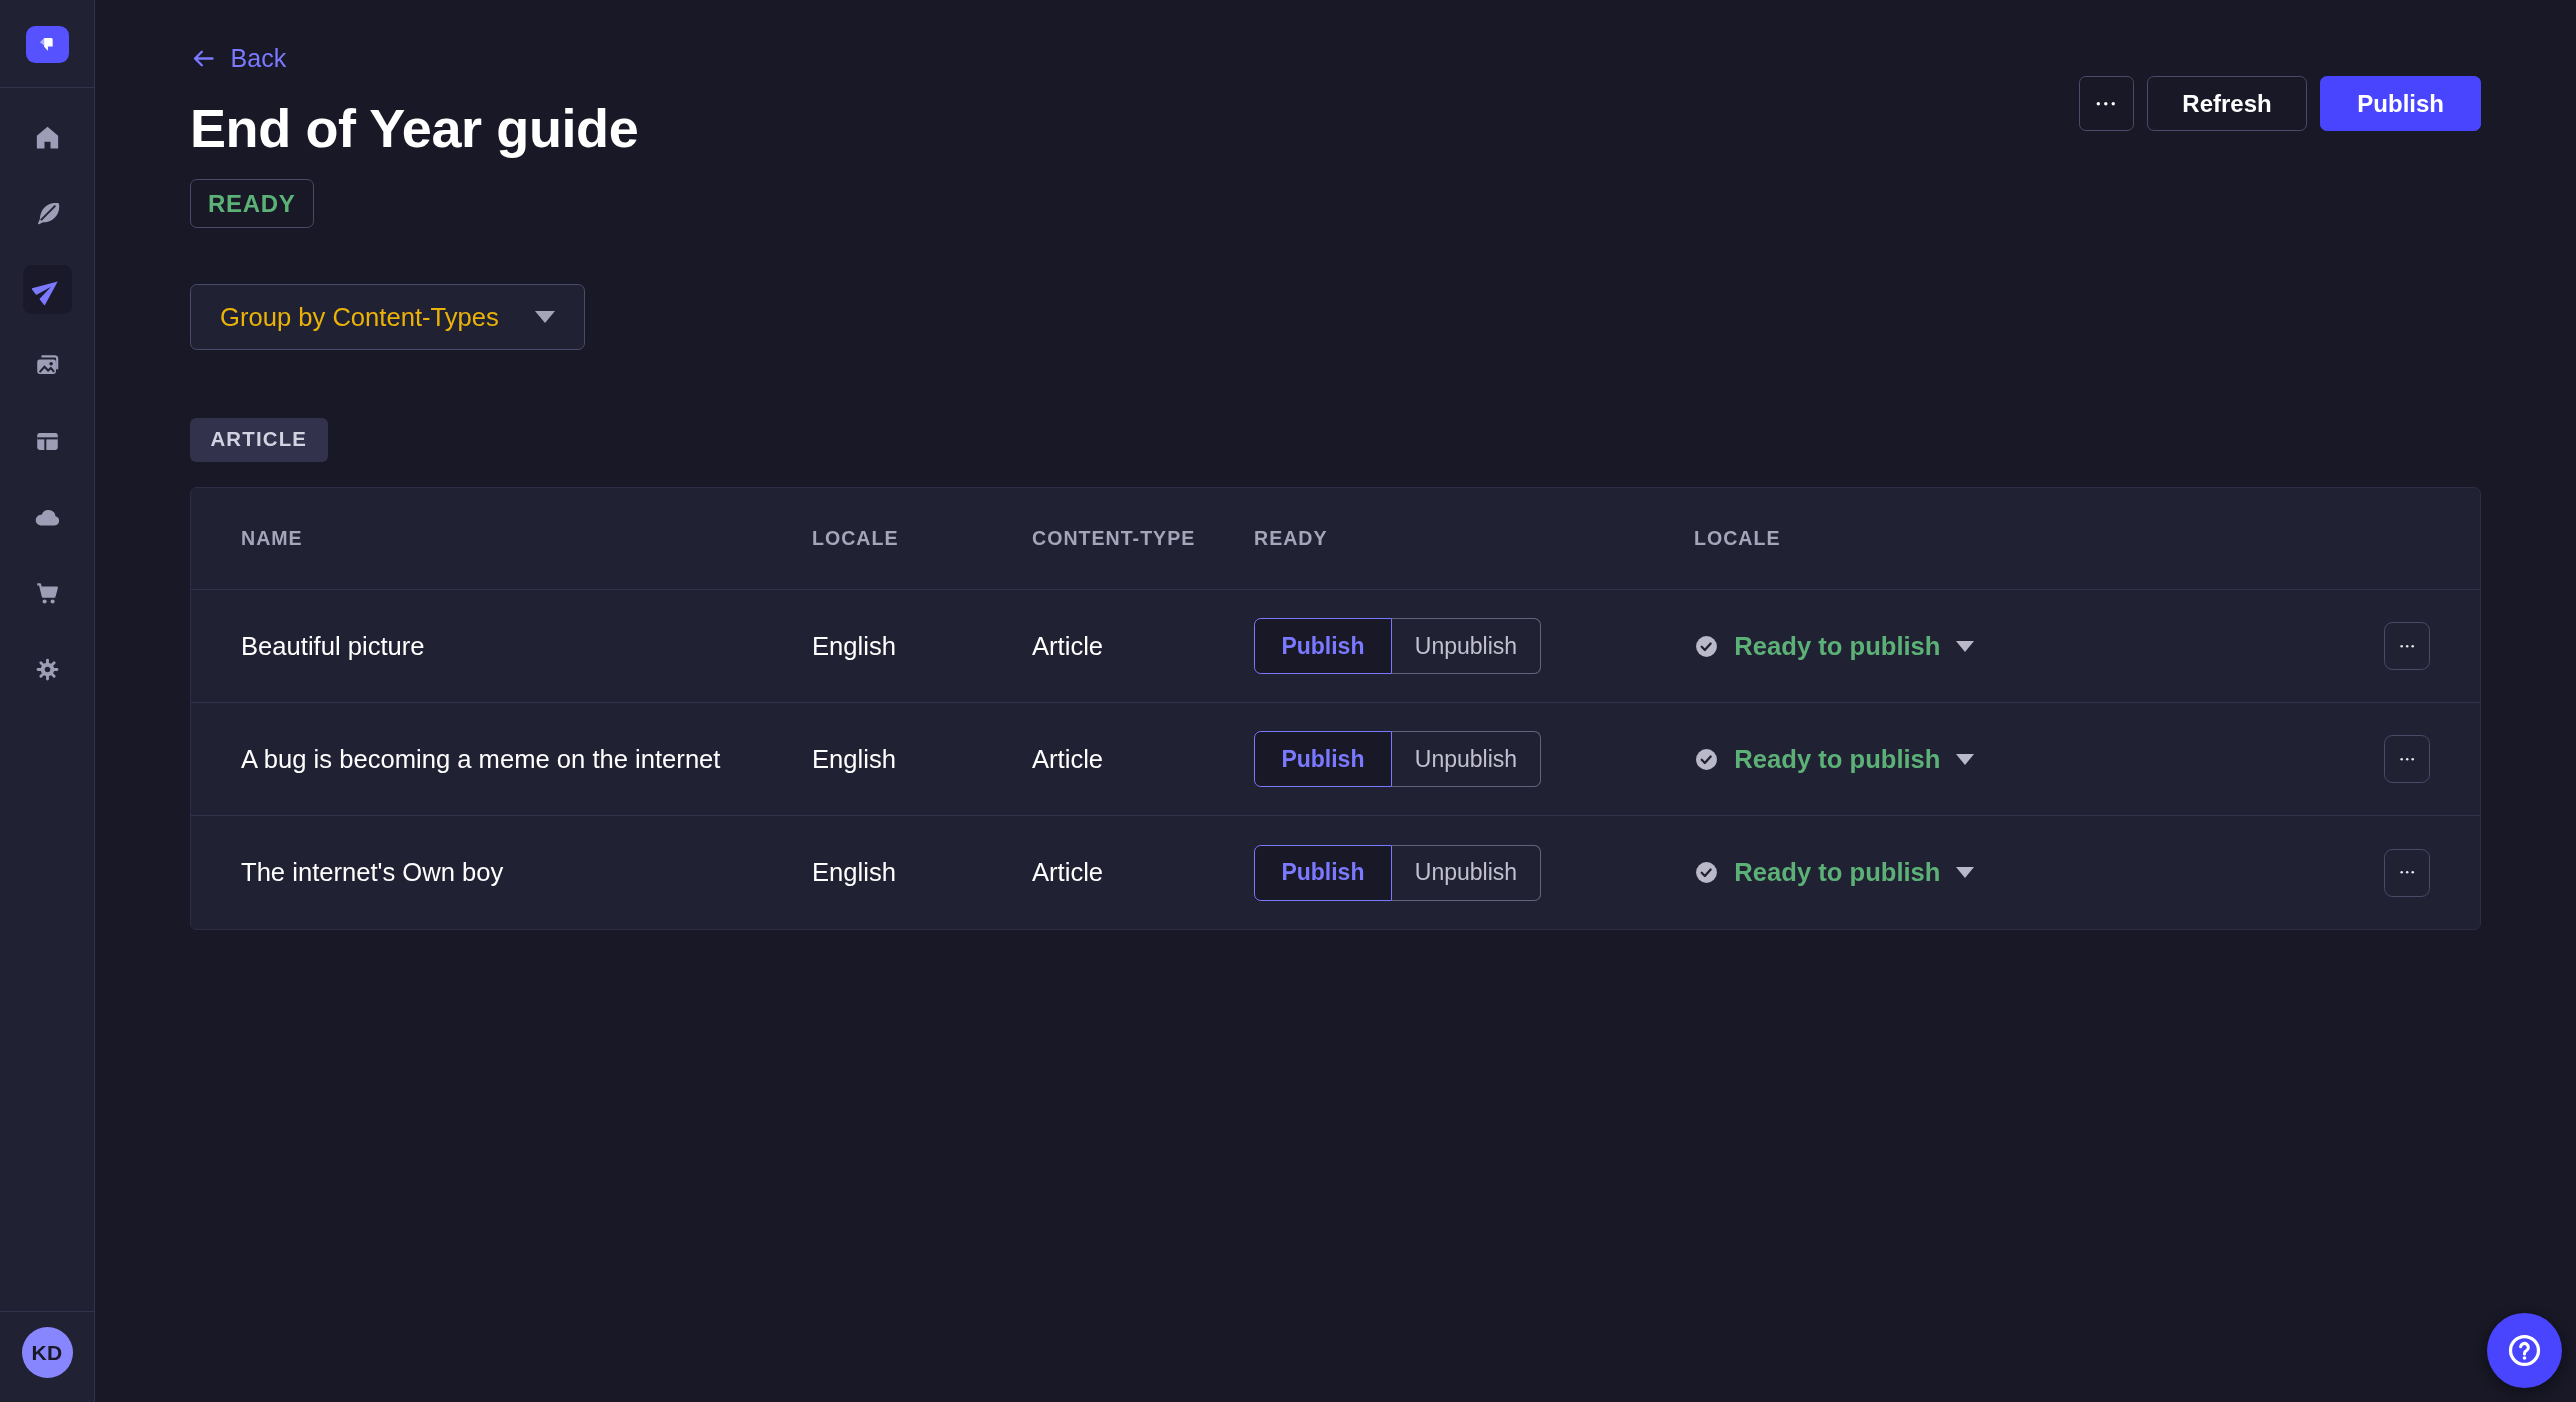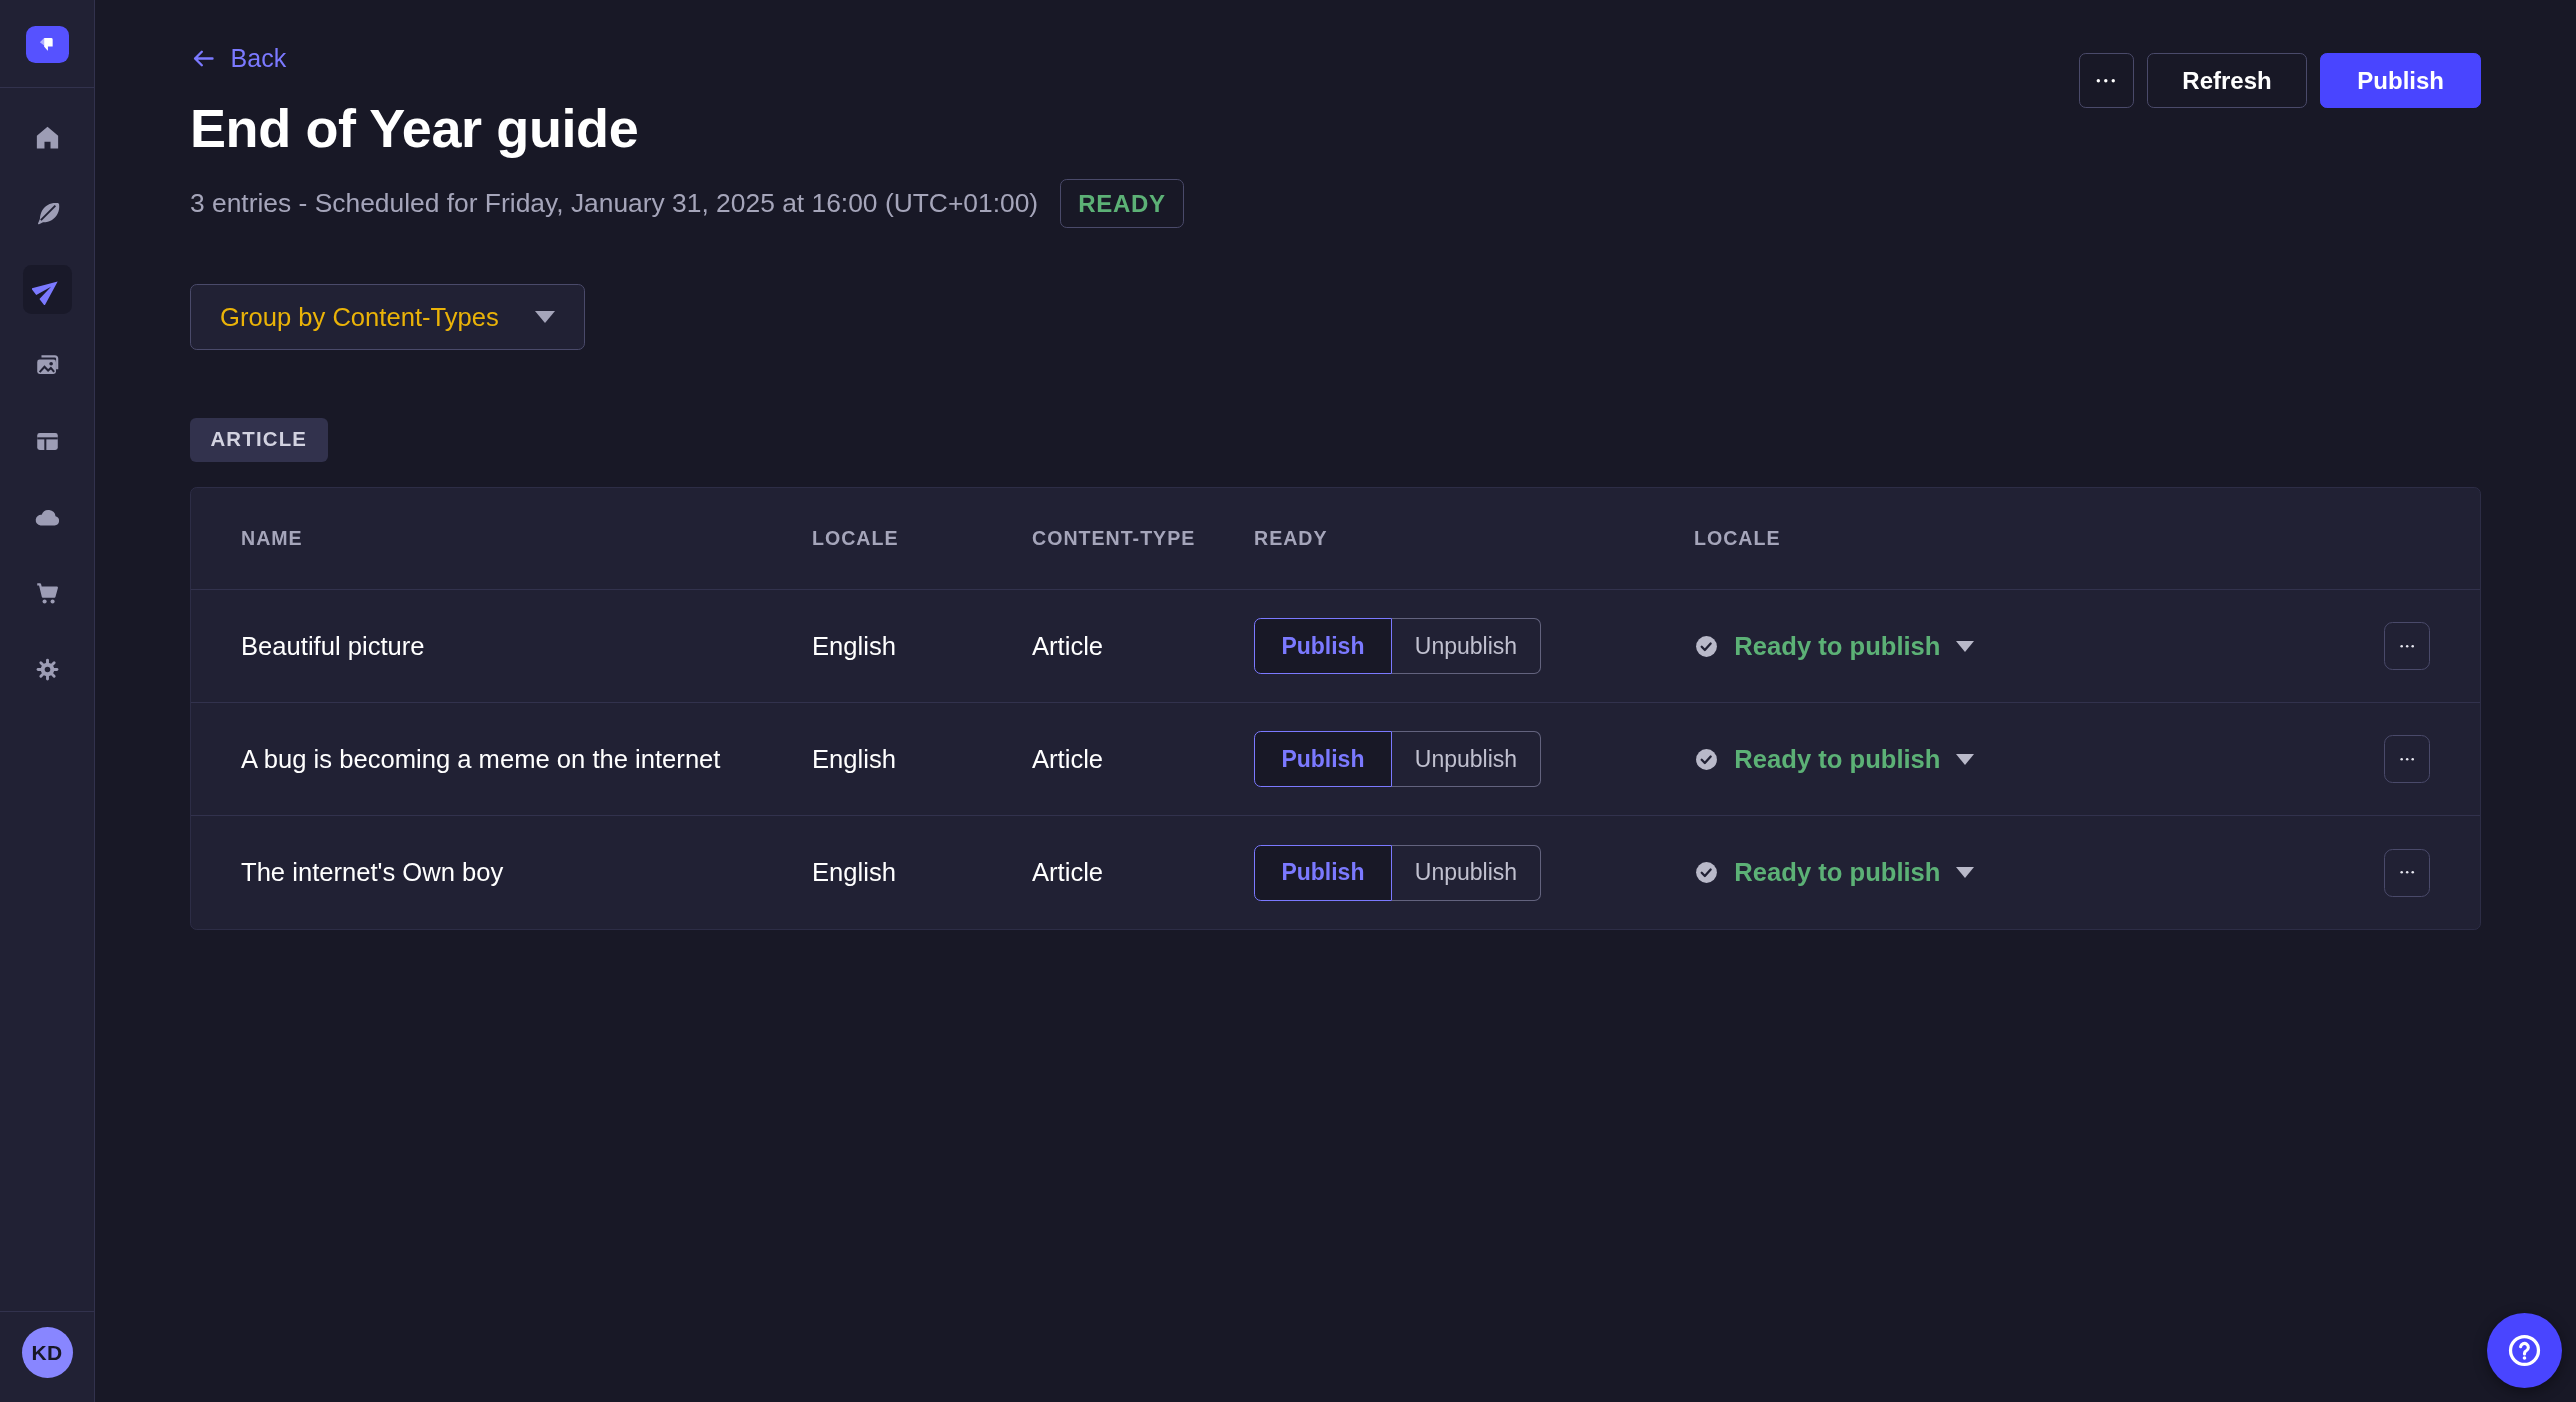--- a/index.html
+++ b/index.html
@@ -54,21 +54,21 @@
   }
   .title { margin-top:22px; font-size:54px; font-weight:700; color:#ffffff; letter-spacing:-0.4px; }
   .subtitle-row { margin-top:20.4px; display:flex; align-items:center; gap:22px; }
   .subtitle { font-size:26.4px; color:#a5a5ba; }
   .ready-badge {
     border:0.9px solid #4a4a6a; border-radius:6.8px;
     padding:9.4px 17px; color:#5cb176;
     font-size:24px; font-weight:bold; letter-spacing:0.7px;
   }
 
-  .header-actions { display:flex; gap:13.6px; margin-top:53px; }
+  .header-actions { display:flex; gap:13.6px; margin-top:76px; }
   .btn {
     height:55px; border-radius:6.8px; font-family:inherit;
     font-size:24px; font-weight:bold; cursor:pointer;
     display:flex; align-items:center; justify-content:center;
   }
   .icon-btn { width:55px; background:transparent; border:0.9px solid #4a4a6a; }
   .btn.secondary { background:transparent; border:0.9px solid #4a4a6a; color:#ffffff; padding:0 34px; }
   .btn.primary { background:#4945ff; border:0.9px solid #4945ff; color:#ffffff; padding:0 36px; }
 
   .groupby {
@@ -234,21 +234,20 @@
     <div class="header-row">
       <div>
         <a class="back">
           <svg width="27" height="27" viewBox="0 0 24 24" fill="none" stroke="#7b79ff" stroke-width="2.1" stroke-linecap="round" stroke-linejoin="round">
             <path d="M20 12H4.5M10.5 6 4.5 12l6 6"></path>
           </svg>
           <span>Back</span>
         </a>
         <h1 class="title">End of Year guide</h1>
         <div class="subtitle-row">
-          <span class="subtitle">3 entries - Scheduled for Friday, January 31, 2025 at 16:00 (UTC+01:00)</span>
           <span class="ready-badge">READY</span>
         </div>
       </div>
 
       <div class="header-actions">
         <button class="btn icon-btn">
           <svg width="25.6" height="25.6" viewBox="0 0 24 24" fill="#ffffff">
             <circle cx="5" cy="12" r="1.6"></circle>
               <circle cx="12" cy="12" r="1.6"></circle>
               <circle cx="19" cy="12" r="1.6"></circle>

